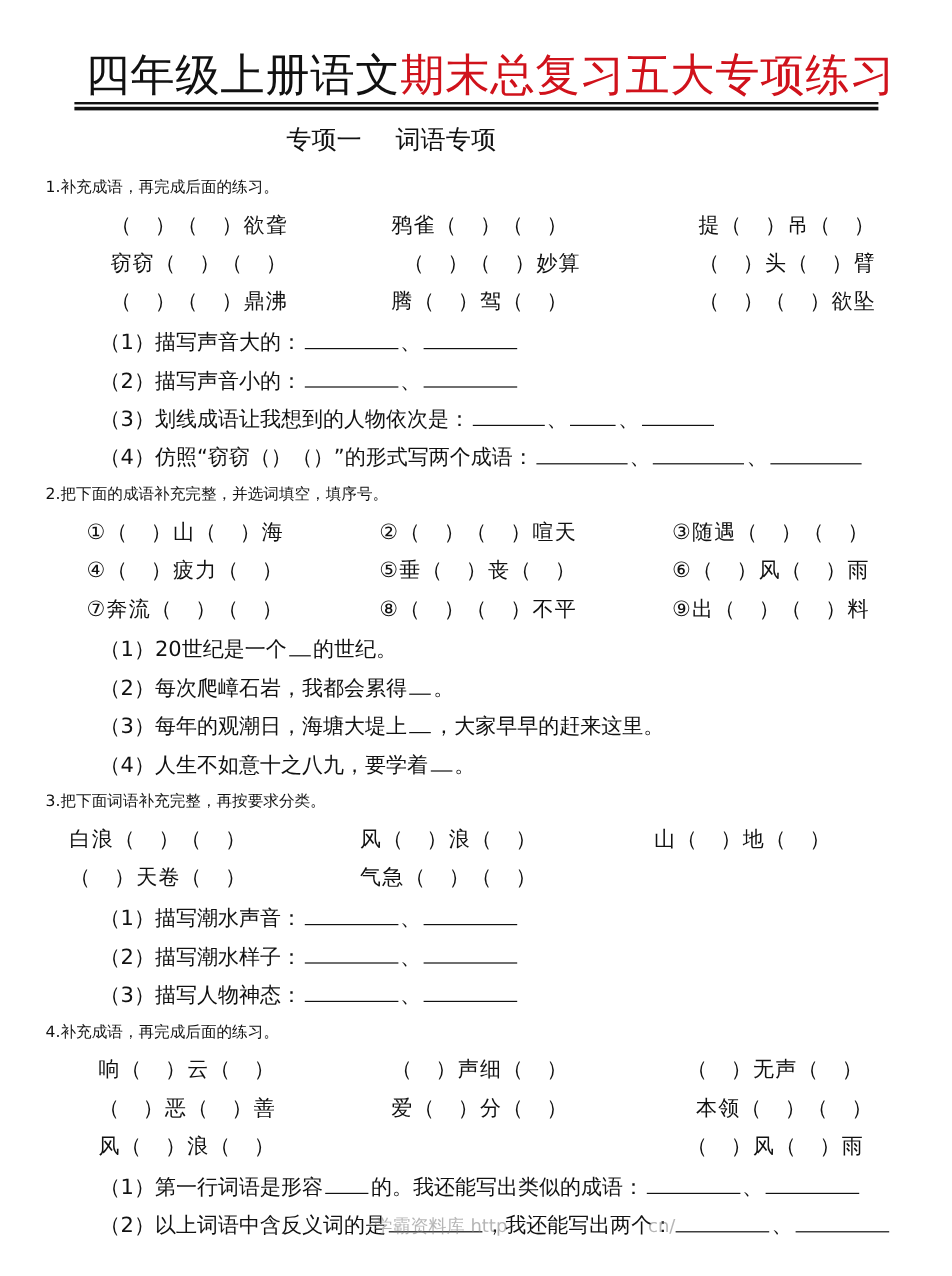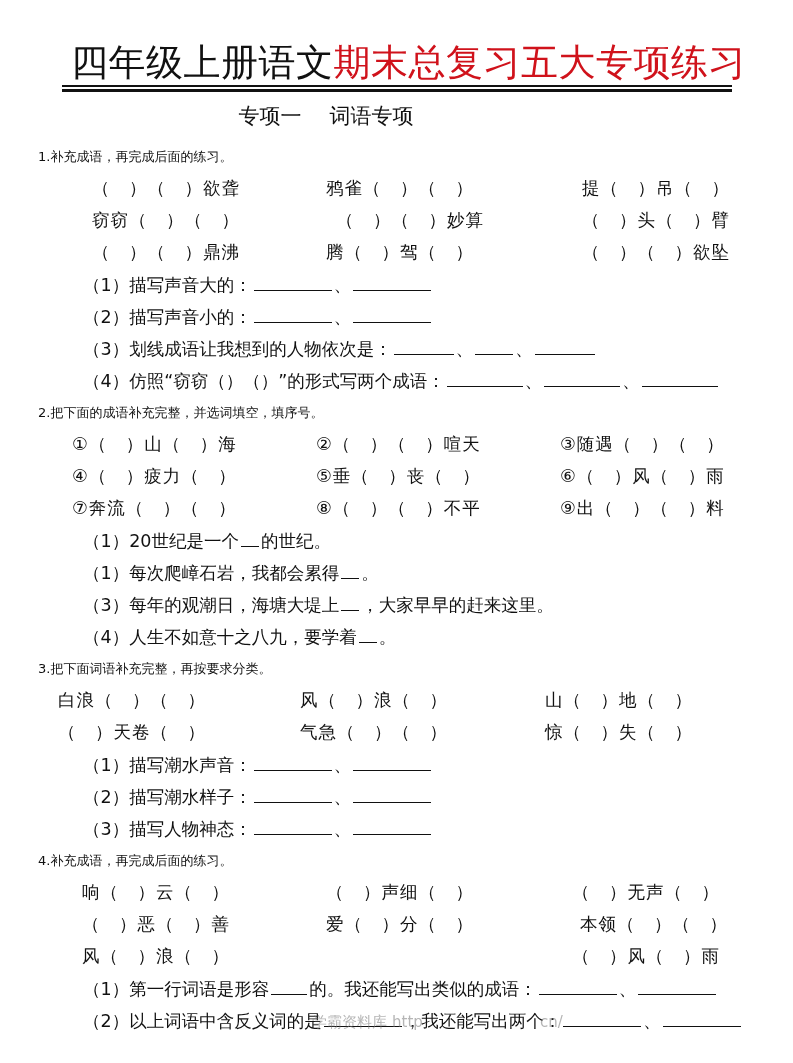--- a/index.html
+++ b/index.html
@@ -80,40 +80,39 @@
 <div class="grid-row" style="top:495px">
   <span class="cell" style="left:72px">⑦奔流（　）（　）</span>
   <span class="cell" style="left:316px">⑧（　）（　）不平</span>
   <span class="cell" style="left:560px">⑨出（　）（　）料</span>
 </div>
 
 <div class="line item" style="top:528px">
   <span>（1）20世纪是一个</span><span class="blank" style="width:18px"></span><span>的世纪。</span>
 </div>
 <div class="line item" style="top:560px">
-  <span>（1）每次爬嶂石岩，我都会累得</span><span class="blank" style="width:18px"></span><span>。</span>
+  <span>（2）每次爬嶂石岩，我都会累得</span><span class="blank" style="width:18px"></span><span>。</span>
 </div>
 <div class="line item" style="top:592px">
   <span>（3）每年的观潮日，海塘大堤上</span><span class="blank" style="width:18px"></span><span>，大家早早的赶来这里。</span>
 </div>
 <div class="line item" style="top:624px">
   <span>（4）人生不如意十之八九，要学着</span><span class="blank" style="width:18px"></span><span>。</span>
 </div>
 
 <div class="line heading" style="top:656px">3.把下面词语补充完整，再按要求分类。</div>
 
 <div class="grid-row" style="top:687px">
   <span class="cell" style="left:58px">白浪（　）（　）</span>
   <span class="cell" style="left:300px">风（　）浪（　）</span>
   <span class="cell" style="left:545px">山（　）地（　）</span>
 </div>
 <div class="grid-row" style="top:719px">
   <span class="cell" style="left:58px">（　）天卷（　）</span>
   <span class="cell" style="left:300px">气急（　）（　）</span>
-  <span class="cell" style="left:545px">惊（　）失（　）</span>
 </div>
 
 <div class="line item" style="top:752px">
   <span>（1）描写潮水声音：</span><span class="blank" style="width:78px"></span><span>、</span><span class="blank" style="width:78px"></span>
 </div>
 <div class="line item" style="top:784px">
   <span>（2）描写潮水样子：</span><span class="blank" style="width:78px"></span><span>、</span><span class="blank" style="width:78px"></span>
 </div>
 <div class="line item" style="top:816px">
   <span>（3）描写人物神态：</span><span class="blank" style="width:78px"></span><span>、</span><span class="blank" style="width:78px"></span>

